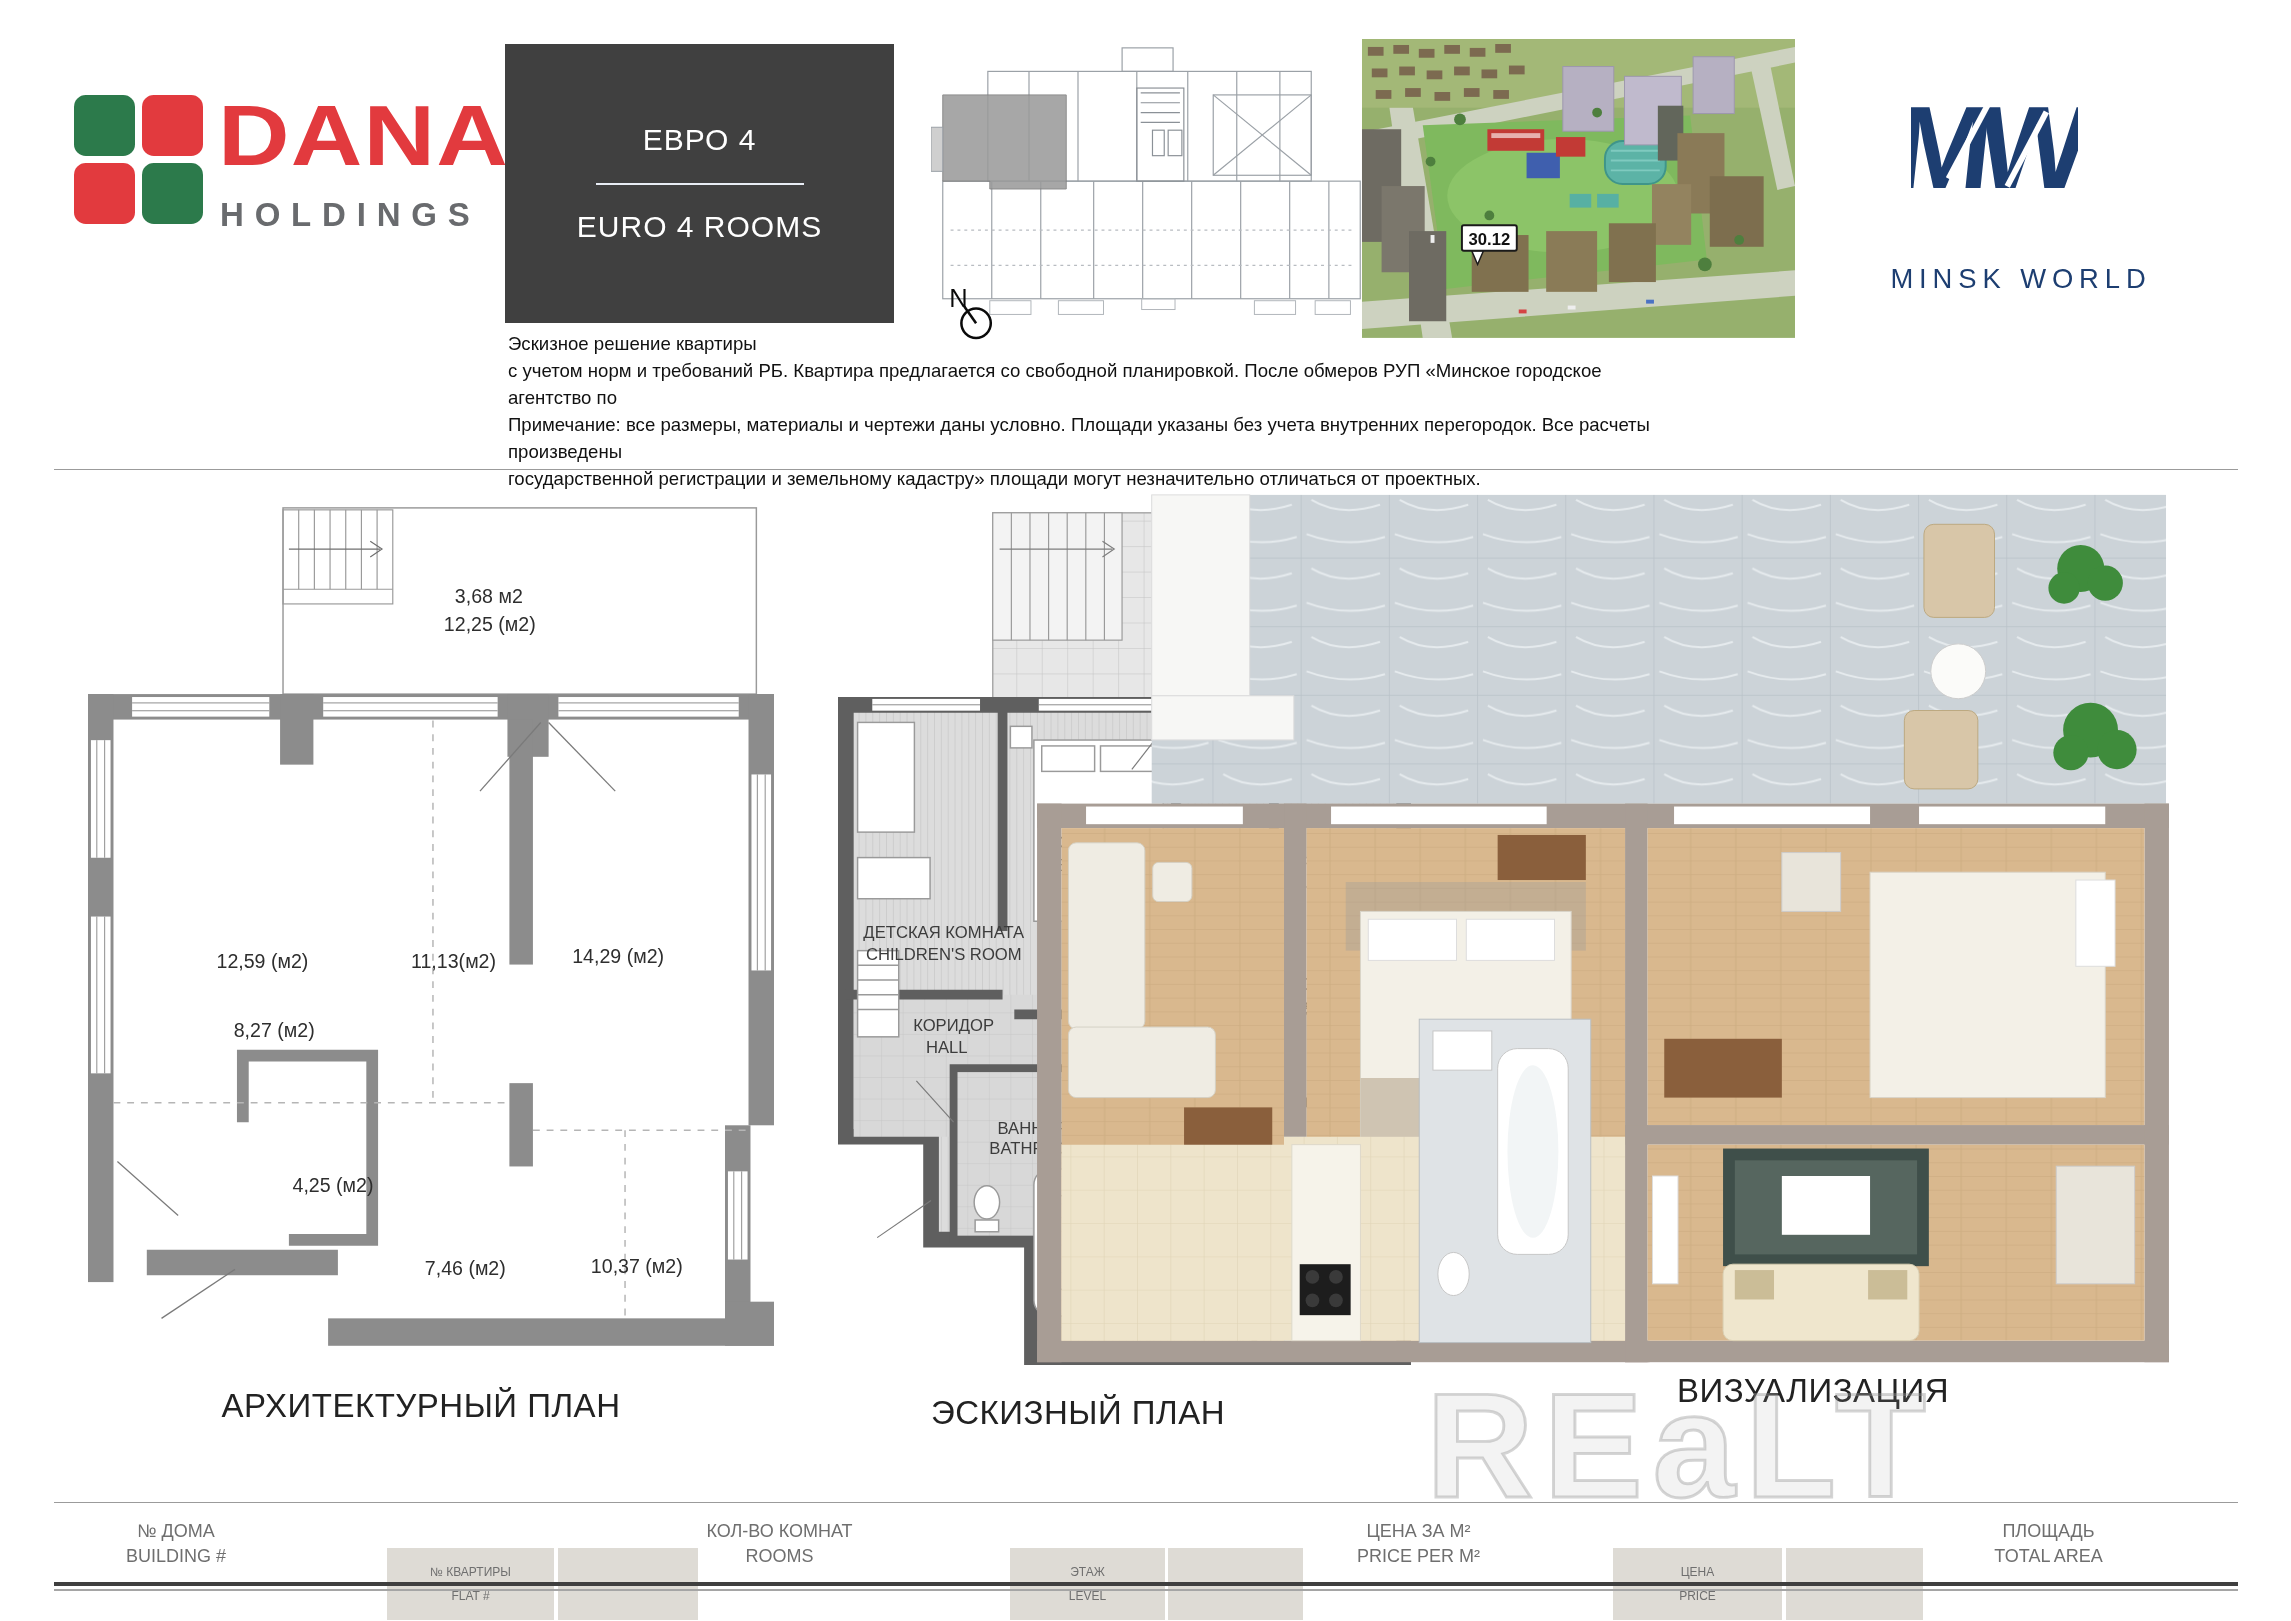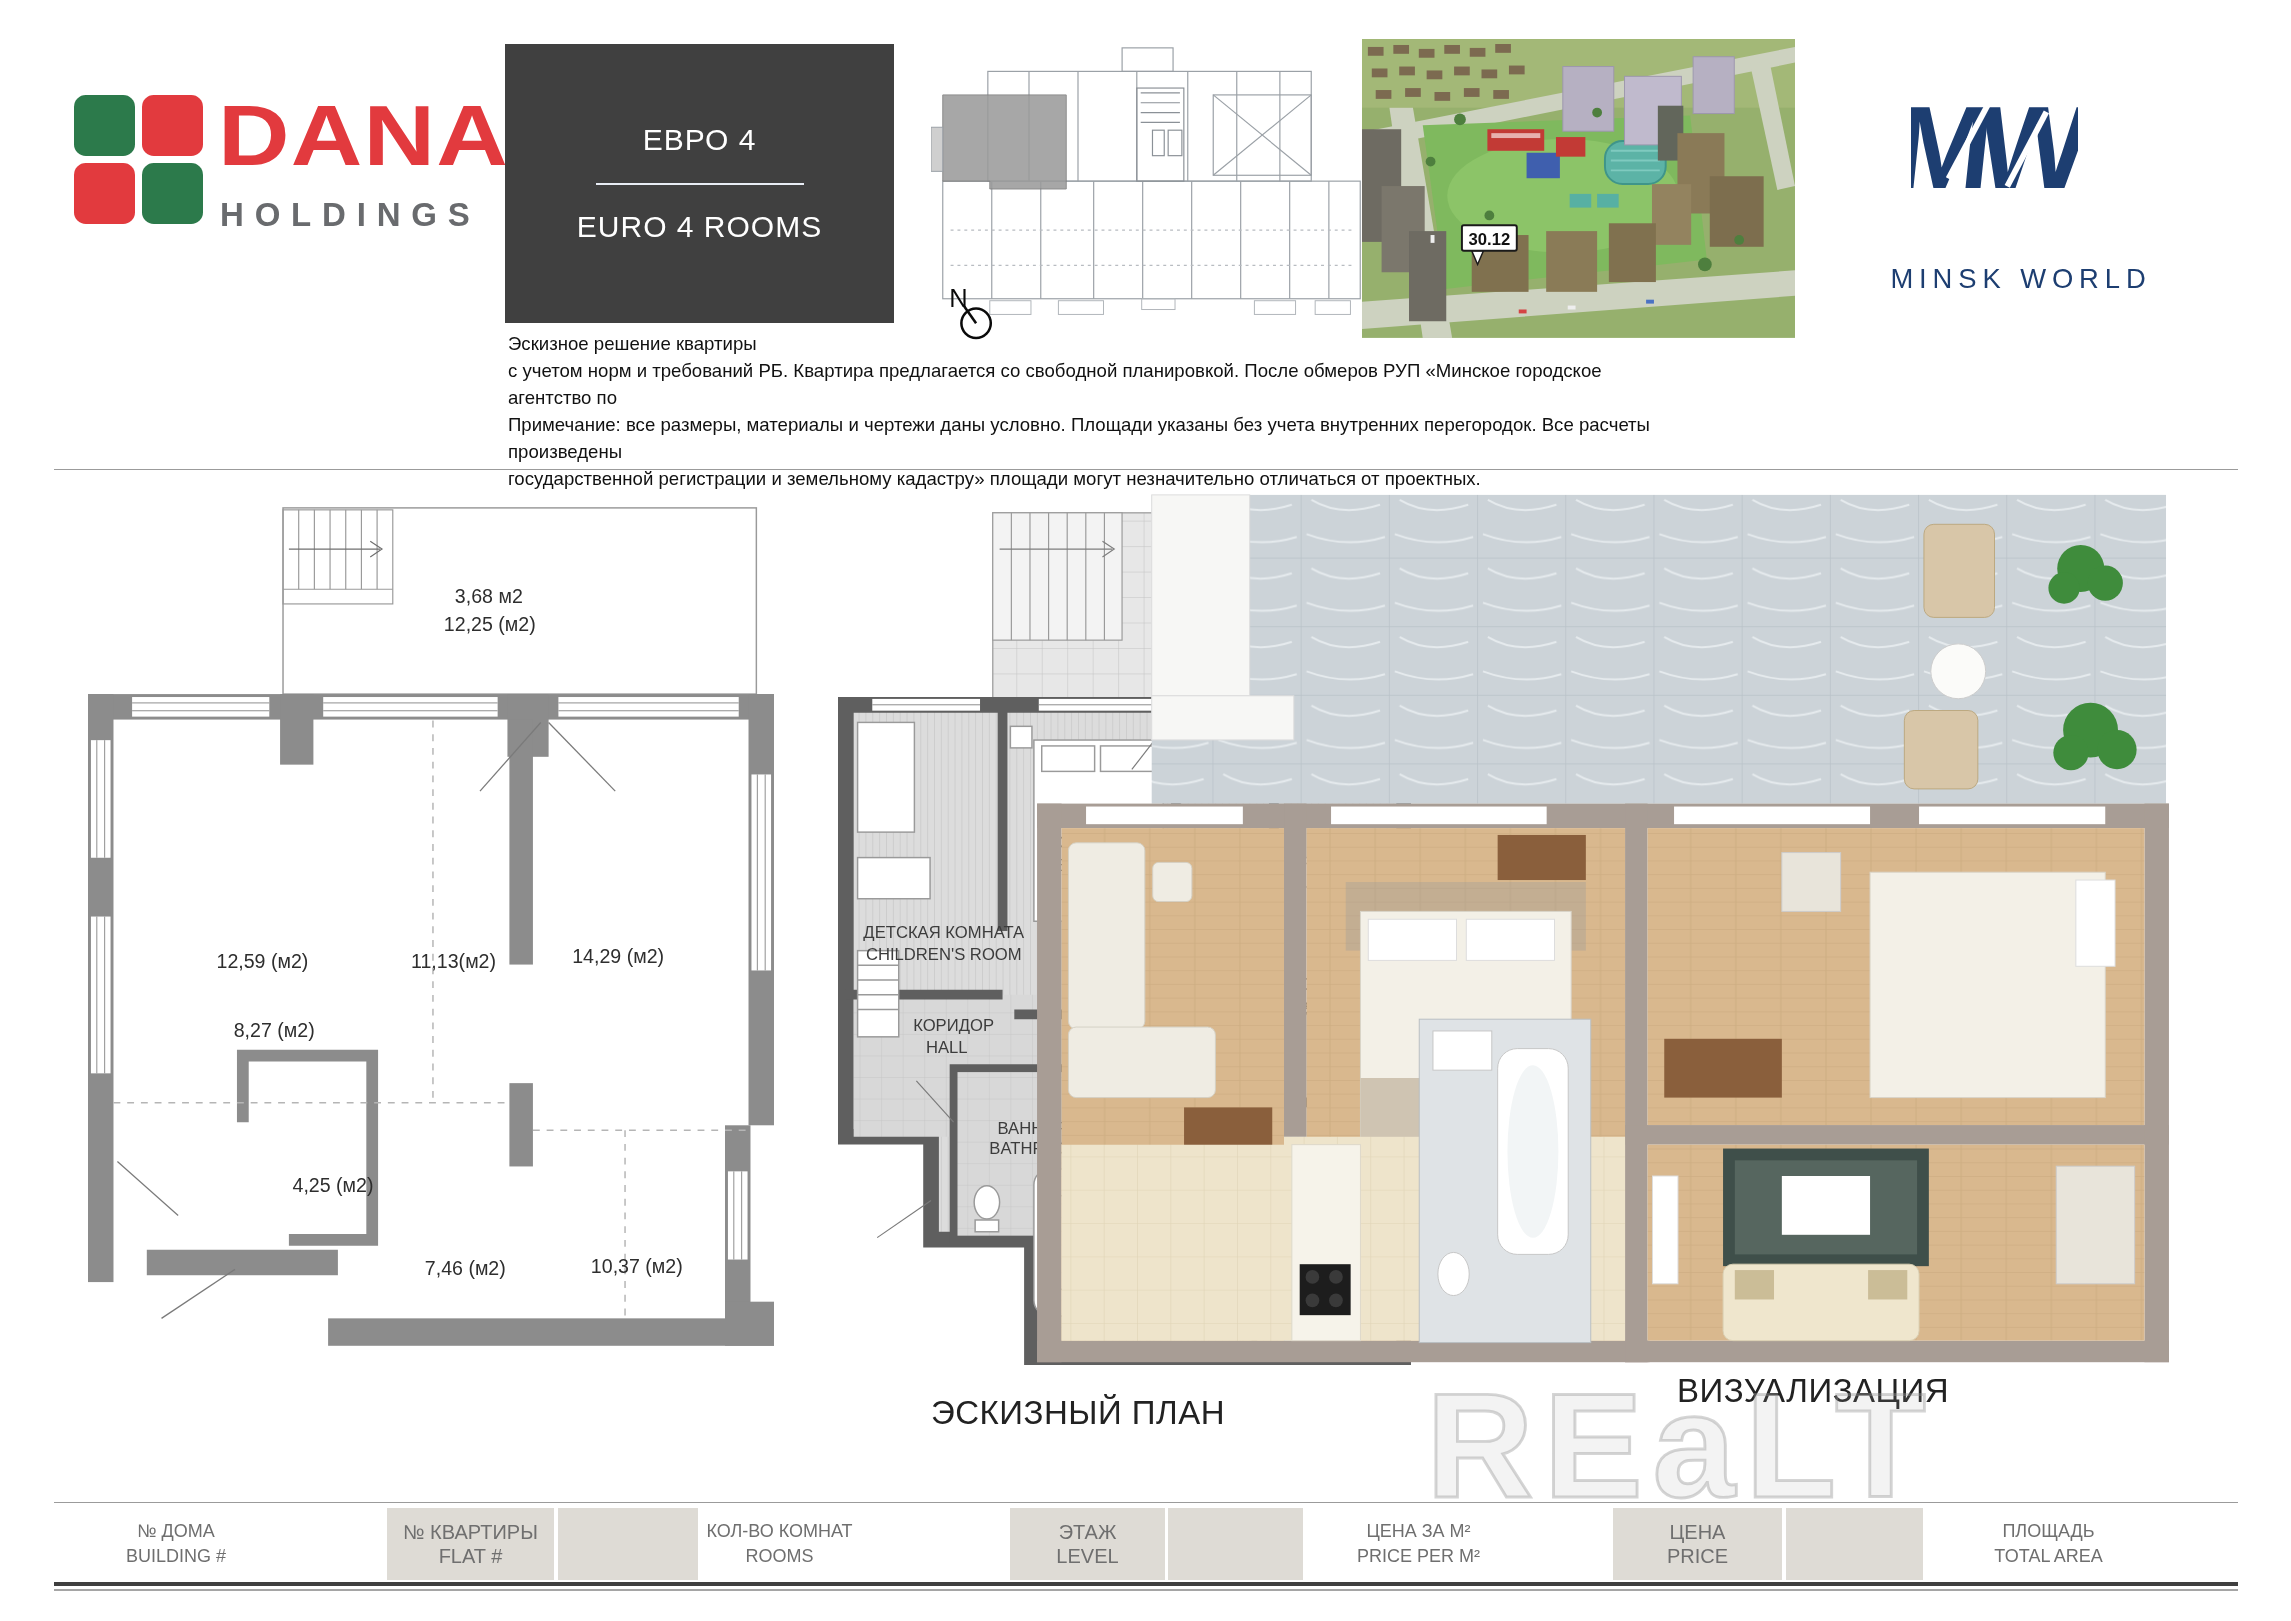--- a/index.html
+++ b/index.html
@@ -26,21 +26,21 @@
   #note{left:508px;top:330px;width:1157px;font-size:18.6px;line-height:27px;color:#111;}
 
   .hairline{left:54px;width:2184px;height:1px;background:#9b9b9b;}
 
   
   .caption{font-size:33px;color:#222;letter-spacing:0.5px;text-align:center;white-space:nowrap;}
 
   
   .f-label{top:1519px;height:51px;color:#6f6f6f;font-size:18px;line-height:24.5px;
     text-align:center;white-space:nowrap;}
-  .f-box{top:1508px;height:72px;background:#dedbd5;color:#6f6f6f;font-size:20px;
+  .f-box{top:1548px;height:72px;background:#dedbd5;color:#6f6f6f;font-size:12px;
     line-height:24.5px;text-align:center;display:flex;flex-direction:column;justify-content:center;white-space:nowrap;}
   #rule-a{left:54px;top:1582px;width:2184px;height:3.9px;background:#3f3f3f;}
   #rule-b{left:54px;top:1589px;width:2184px;height:2px;background:#a5a5a5;}
 
   
   #watermark{left:1426px;top:1360px;font-size:149px;font-weight:700;letter-spacing:9.8px;
     color:rgba(170,170,170,0.14);-webkit-text-stroke:2.9px rgba(150,150,150,0.40);z-index:7;}
 
   
   #mw-name{left:1835px;top:263px;width:372px;text-align:center;font-size:27.4px;font-weight:400;
@@ -301,20 +301,21 @@
       <text x="410" y="139">12,25 (м2)</text>
       <text x="178" y="483">12,59 (м2)</text>
       <text x="373" y="483">11,13(м2)</text>
       <text x="541" y="477">14,29 (м2)</text>
       <text x="190" y="553">8,27 (м2)</text>
       <text x="250" y="711">4,25 (м2)</text>
       <text x="385" y="796">7,46 (м2)</text>
       <text x="560" y="794">10,37 (м2)</text>
     </g>
   </svg>
+  <div class="abs caption" style="left:127px;top:1387px;width:588px">АРХИТЕКТУРНЫЙ ПЛАН</div>
 
   <svg class="abs" style="left:838px;top:495px" width="573" height="877" viewBox="0 0 585 895">
     <defs>
       <pattern id="vstripe" width="7" height="7" patternUnits="userSpaceOnUse">
         <rect width="7" height="7" fill="#dcdcdc"></rect>
         <line x1="0" y1="0" x2="0" y2="7" stroke="#c9c9c9" stroke-width="1.5"></line>
       </pattern>
       <pattern id="tgrid" width="26" height="26" patternUnits="userSpaceOnUse">
         <rect width="26" height="26" fill="#e7e7e7"></rect>
         <path d="M26 0 H0 V26" fill="none" stroke="#c2c2c2" stroke-width="1"></path>

